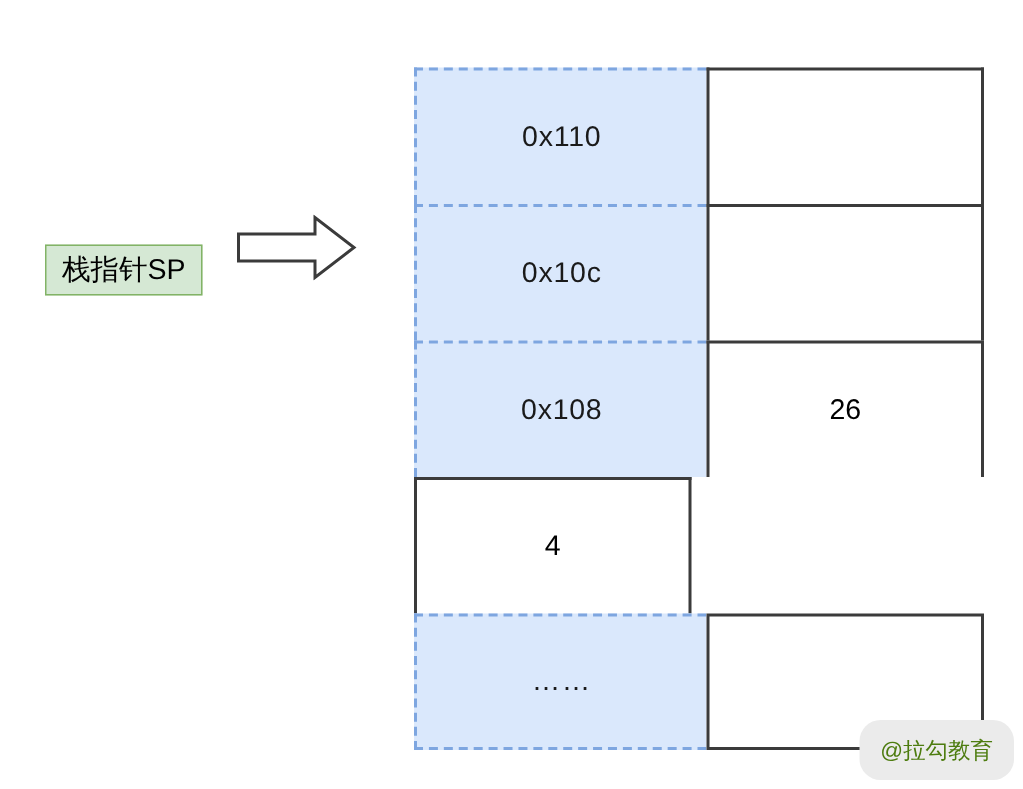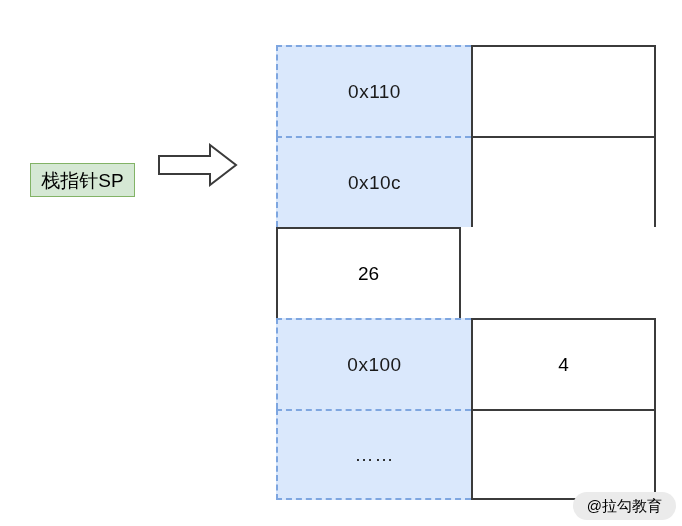--- a/index.html
+++ b/index.html
@@ -103,29 +103,29 @@
   }
   .cell-addr.is-ellipsis {
     letter-spacing: 1px;
   }
 
   
   .watermark {
     position: absolute;
     right: 6px;
     bottom: 6px;
-    height: 28px;
+    height: 40px;
     padding: 0 14px;
     border-radius: 14px;
     background: #ebebeb;
     display: flex;
     align-items: center;
     justify-content: center;
     font-size: 15px;
-    color: #000000;
+    color: #4d7c0f;
     white-space: nowrap;
     pointer-events: none;
   }
 </style>
 </head>
 <body>
 
 <div id="canvas">
 
   <div class="sp-label">
@@ -144,26 +144,26 @@
       <div class="cell-addr">0x110</div>
       <div class="cell-val"></div>
     </div>
 
     <div class="stack-row">
       <div class="cell-addr">0x10c</div>
       <div class="cell-val"></div>
     </div>
 
     <div class="stack-row">
+      <div class="cell-addr">0x108</div>
       <div class="cell-val">26</div>
     </div>
 
 
     <div class="stack-row">
-      <div class="cell-addr">0x100</div>
       <div class="cell-val">4</div>
     </div>
 
     <div class="stack-row">
       <div class="cell-addr is-ellipsis">……</div>
       <div class="cell-val"></div>
     </div>
 
   </div>
 

